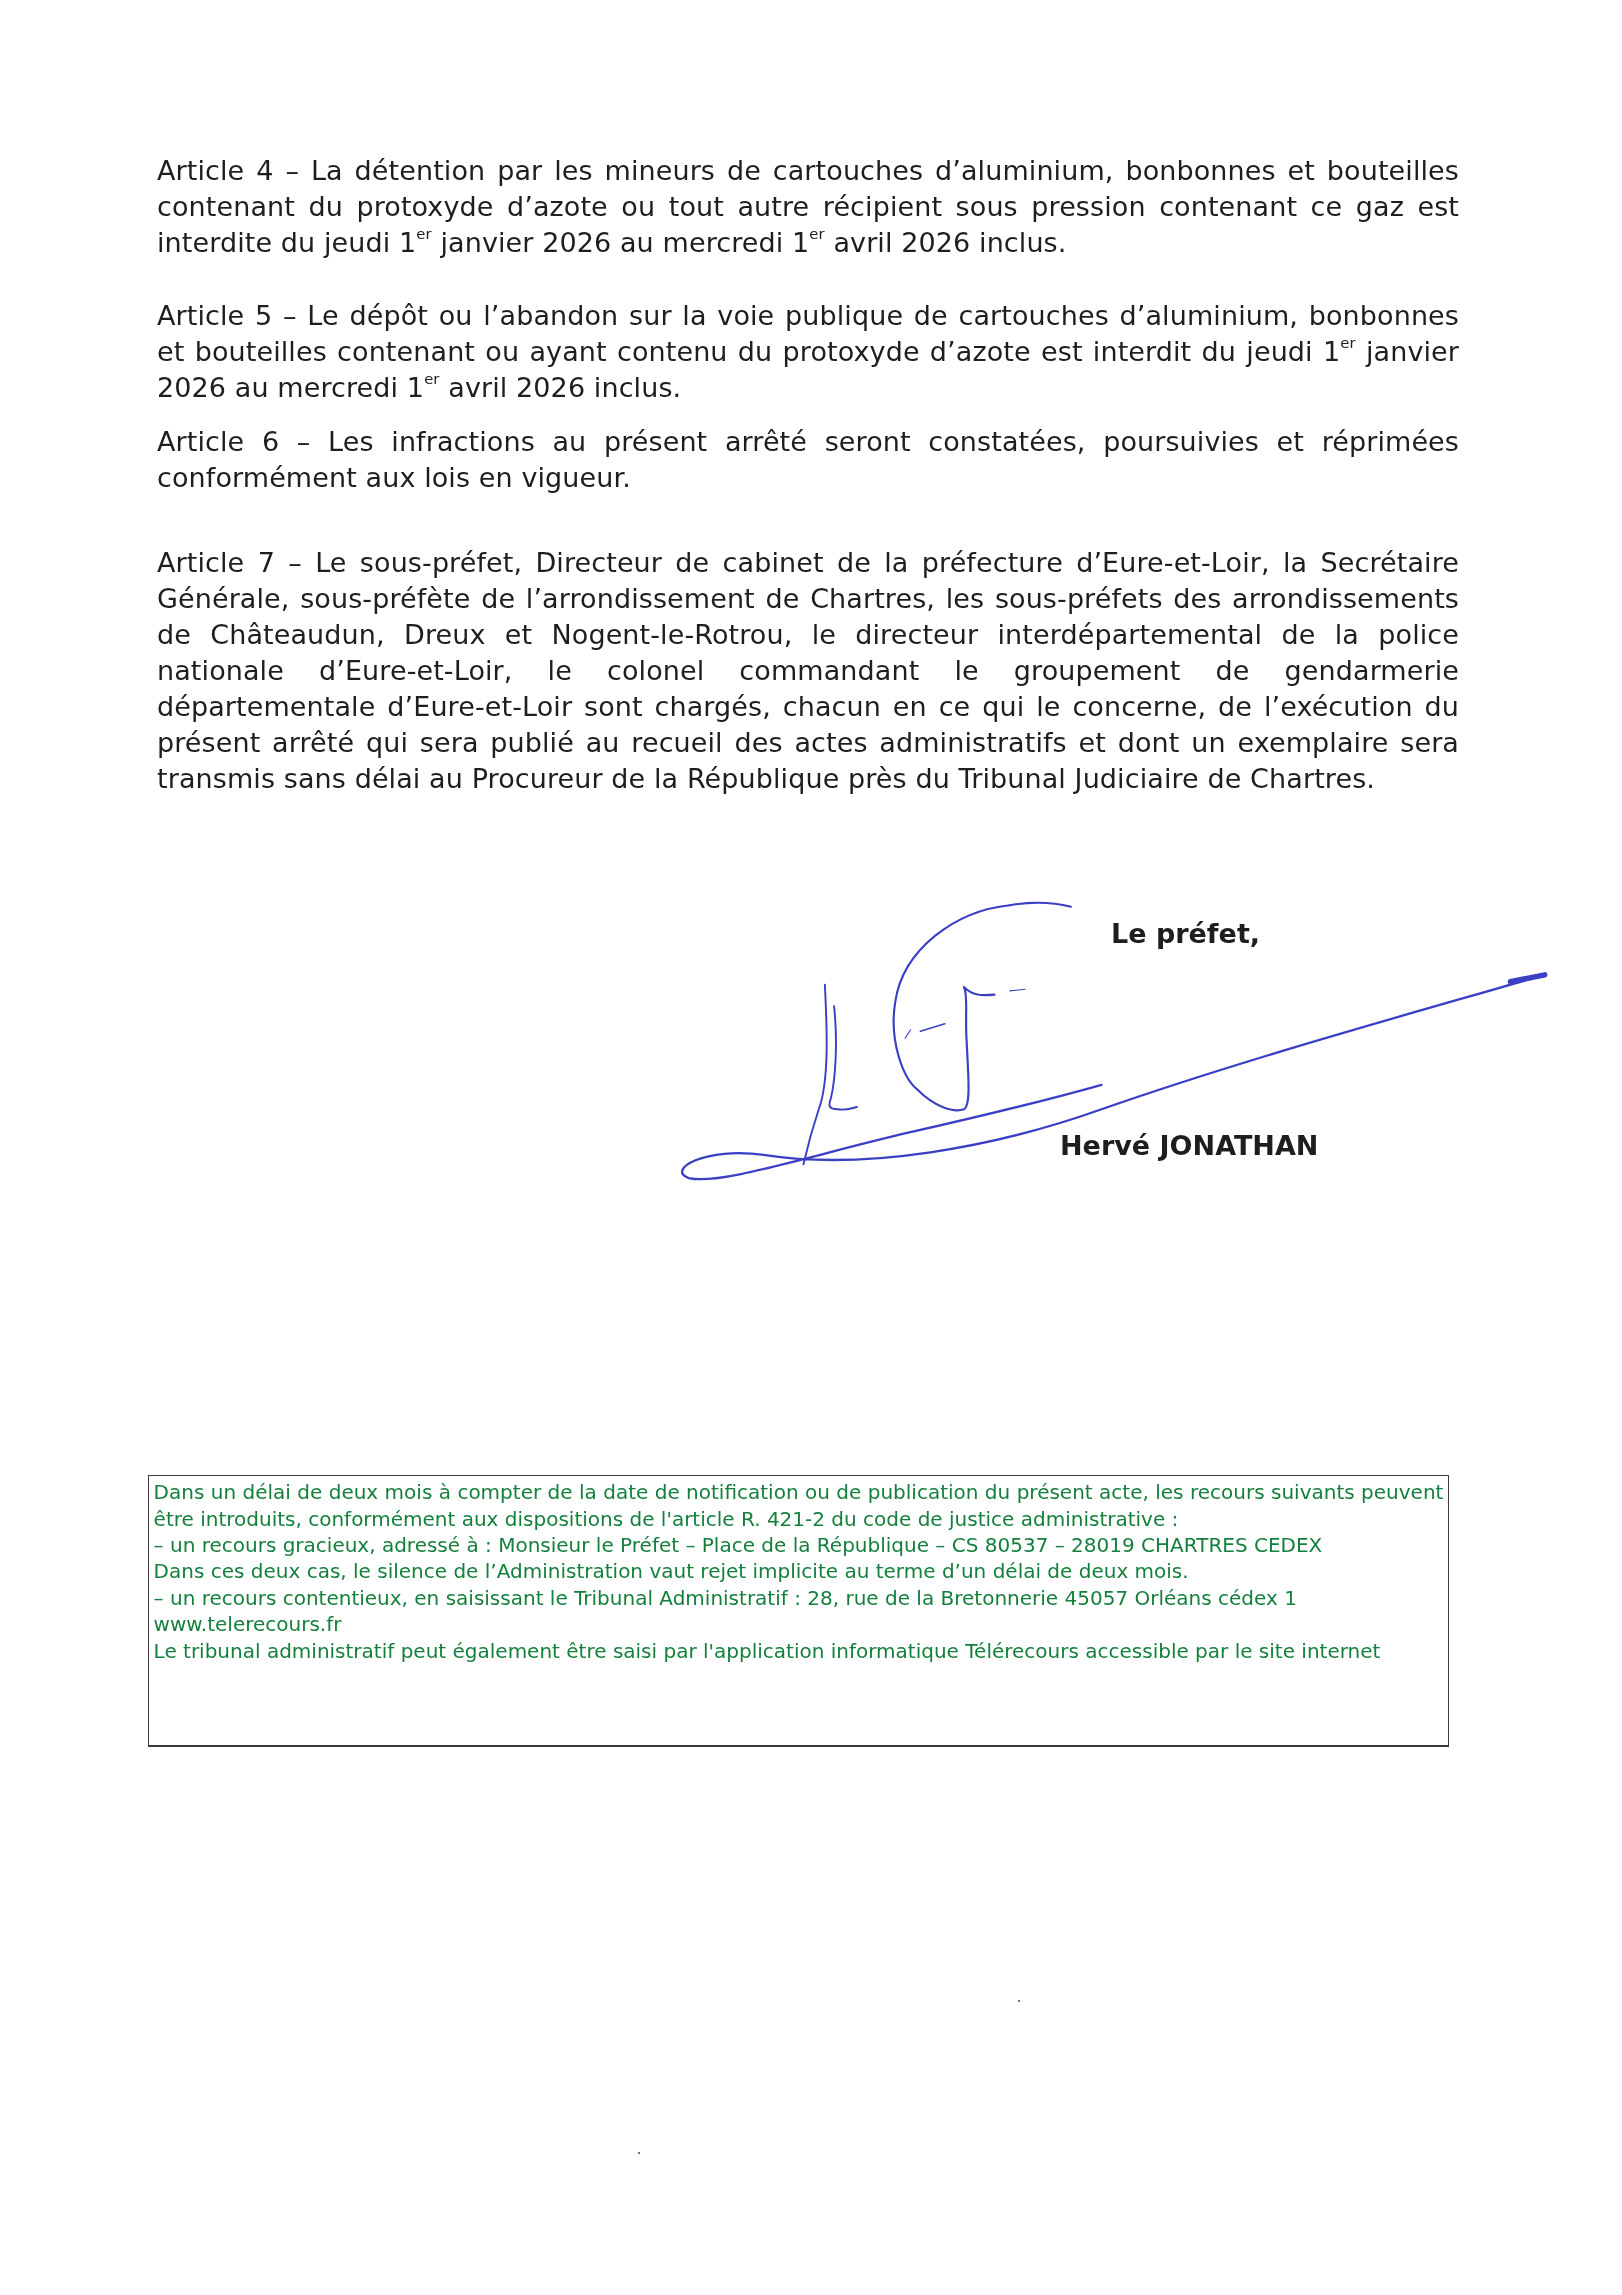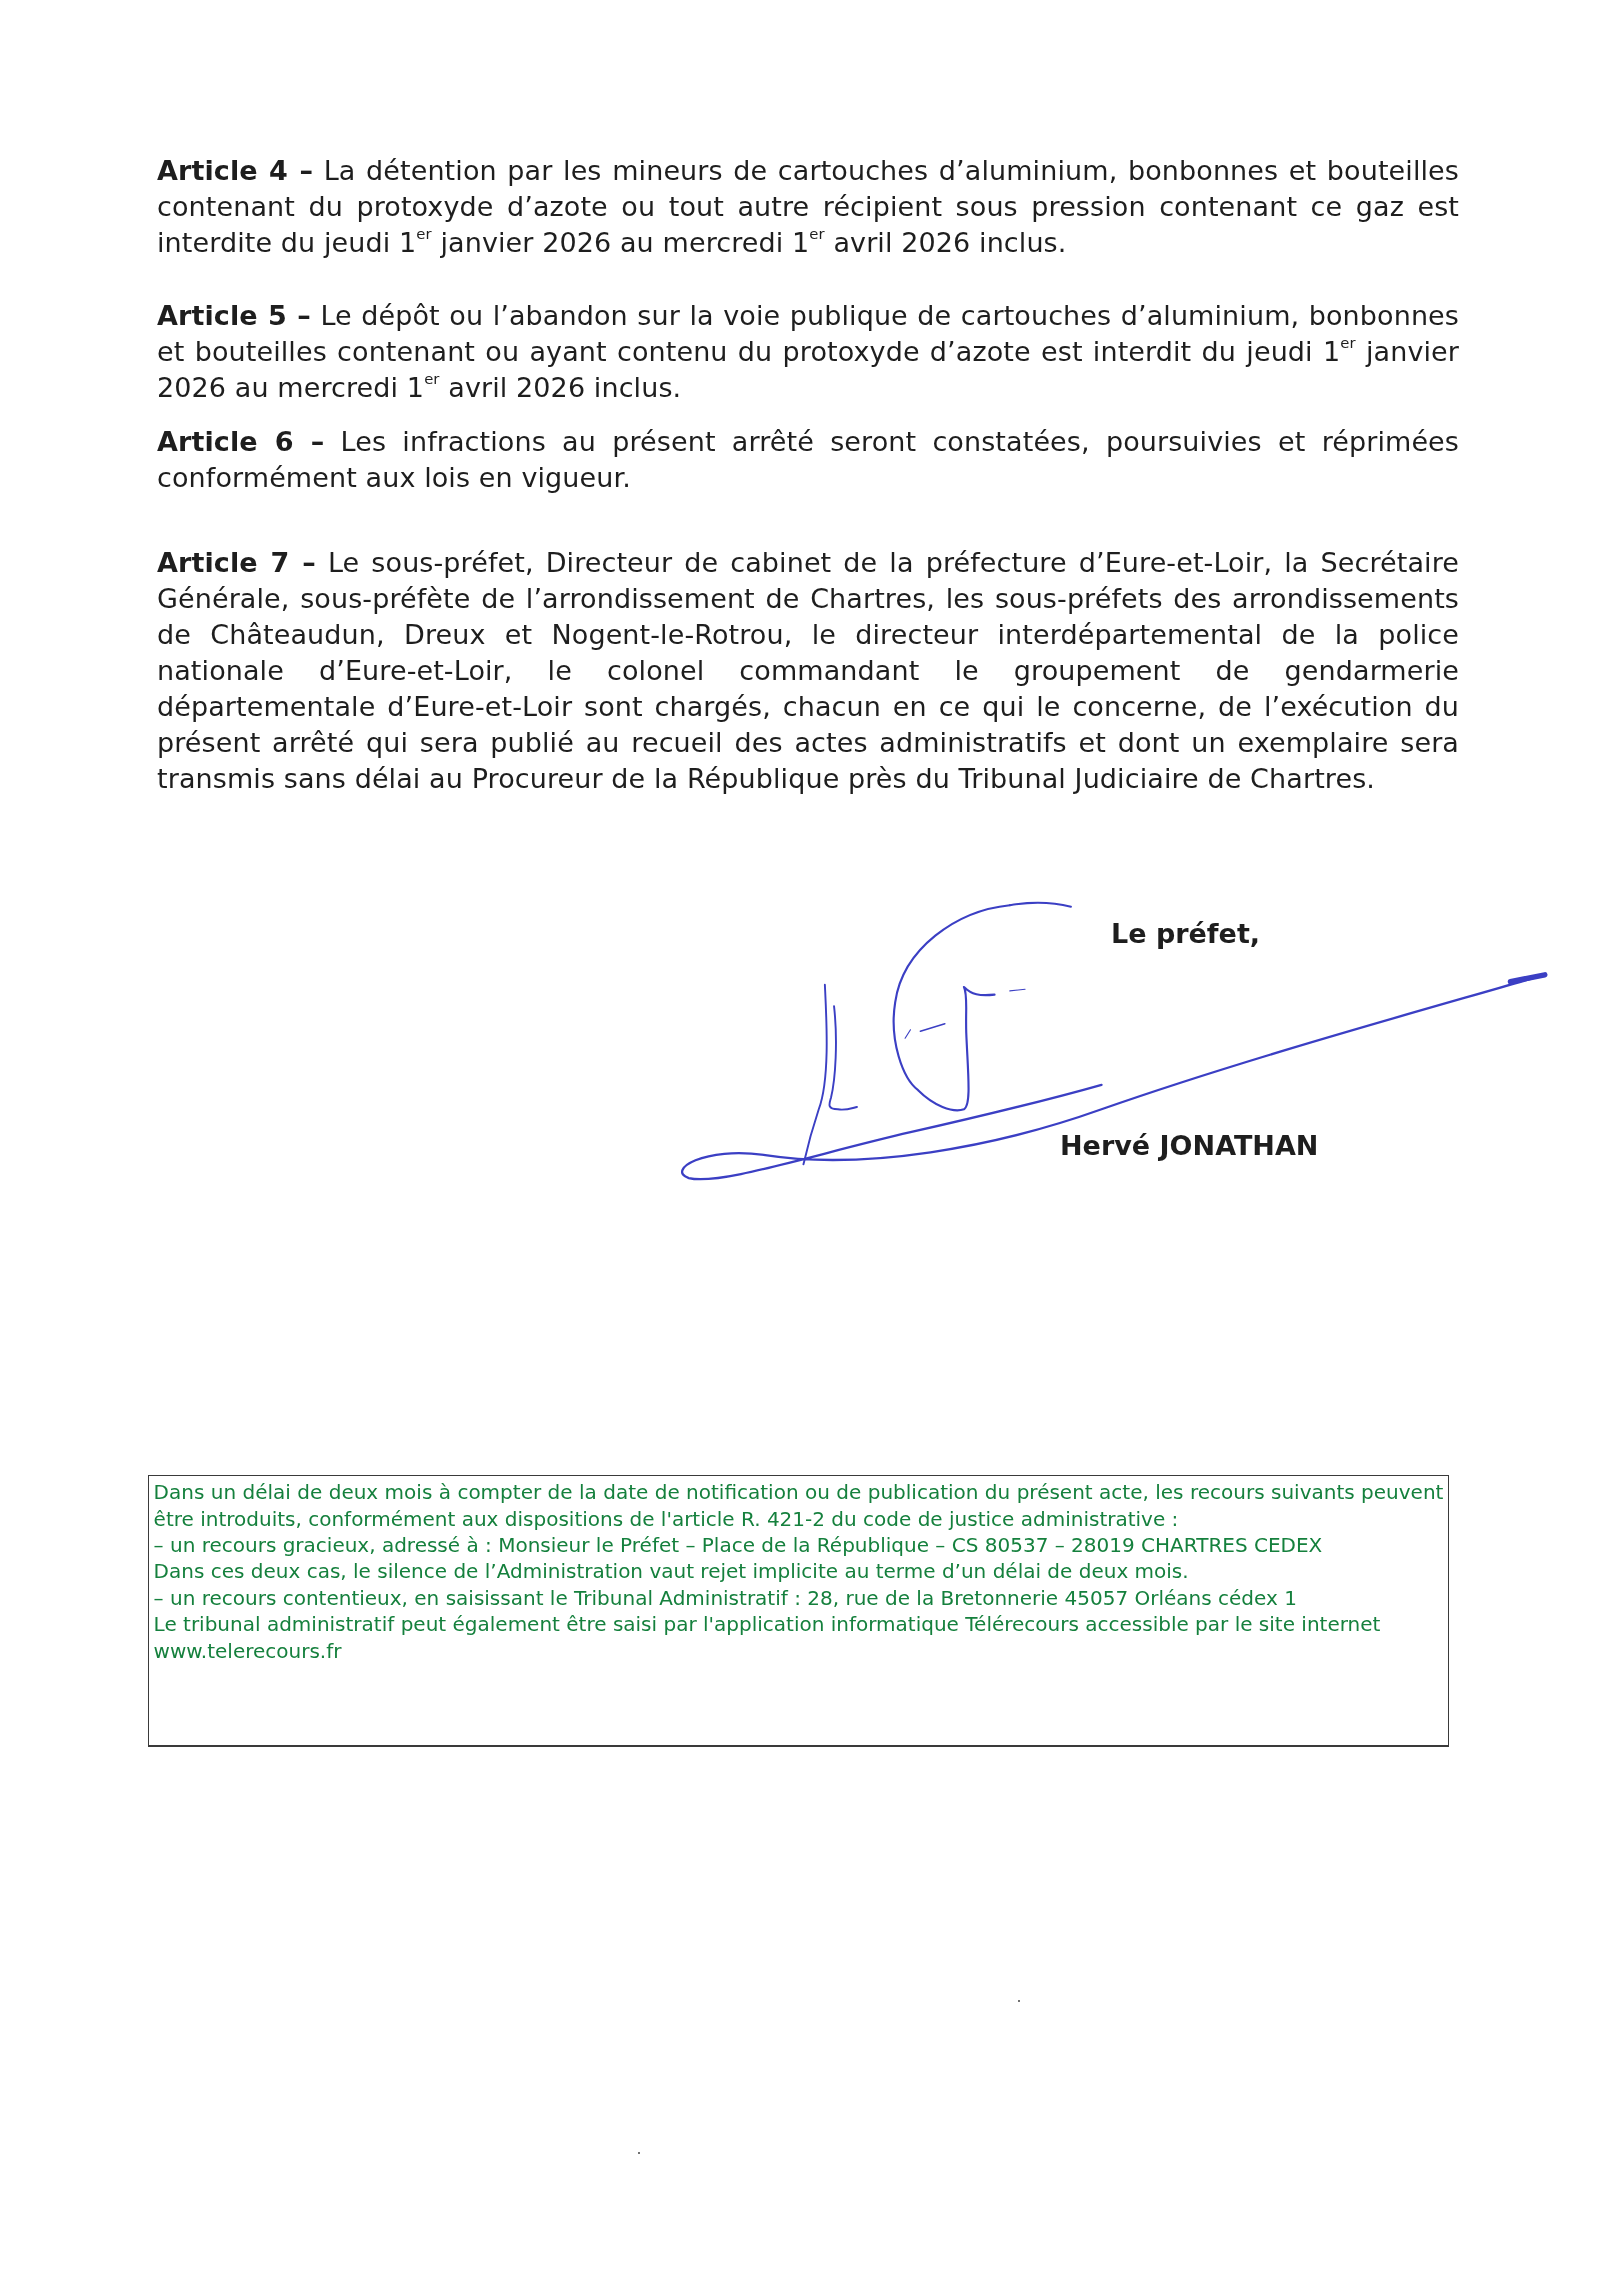--- a/index.html
+++ b/index.html
@@ -8,21 +8,21 @@
     font-family: "DejaVu Sans", "Liberation Sans", sans-serif;
     color: #1e1e1e;
   }
   .page { position: absolute; left: 0; top: 0; width: 1623px; height: 2295px; background: #fff; }
 
   .article {
     position: absolute; left: 157px; width: 1302px;
     font-size: 27px; line-height: 36px;
     text-align: justify; letter-spacing: 0.1px;
   }
-  .art-head { font-weight: bold; }
+  .art-head { font-weight: normal; }
   .b { font-weight: normal; }
   sup { font-size: 0.55em; line-height: 0; vertical-align: 0.85em; }
 
   #art4 { top: 153px; }
   #art5 { top: 298px; }
   #art6 { top: 424px; }
   #art7 { top: 545px; }
 
   .sig-title {
     position: absolute; left: 1111px; top: 916px;
@@ -76,20 +76,20 @@
     </g>
   </svg>
 
   <div class="sig-name">Hervé JONATHAN</div>
 
   <div class="notice">
     <p>Dans un délai de deux mois à compter de la date de notification ou de publication du présent acte, les recours suivants peuvent être introduits, conformément aux dispositions de l'article R. 421-2 du code de justice administrative :</p>
     <p>– un recours gracieux, adressé à : Monsieur le Préfet – Place de la République – CS 80537 – 28019 CHARTRES CEDEX</p>
     <p>Dans ces deux cas, le silence de l’Administration vaut rejet implicite au terme d’un délai de deux mois.</p>
     <p>– un recours contentieux, en saisissant le Tribunal Administratif : 28, rue de la Bretonnerie 45057 Orléans cédex 1</p>
+    <p>www.telerecours.fr</p>
     <p>Le tribunal administratif peut également être saisi par l'application informatique Télérecours accessible par le site internet</p>
-    <p>www.telerecours.fr</p>
   </div>
 
   <div class="speck" style="left:1018px; top:2000px;"></div>
   <div class="speck" style="left:638px; top:2152px;"></div>
 </div>
 
 
 </body></html>

